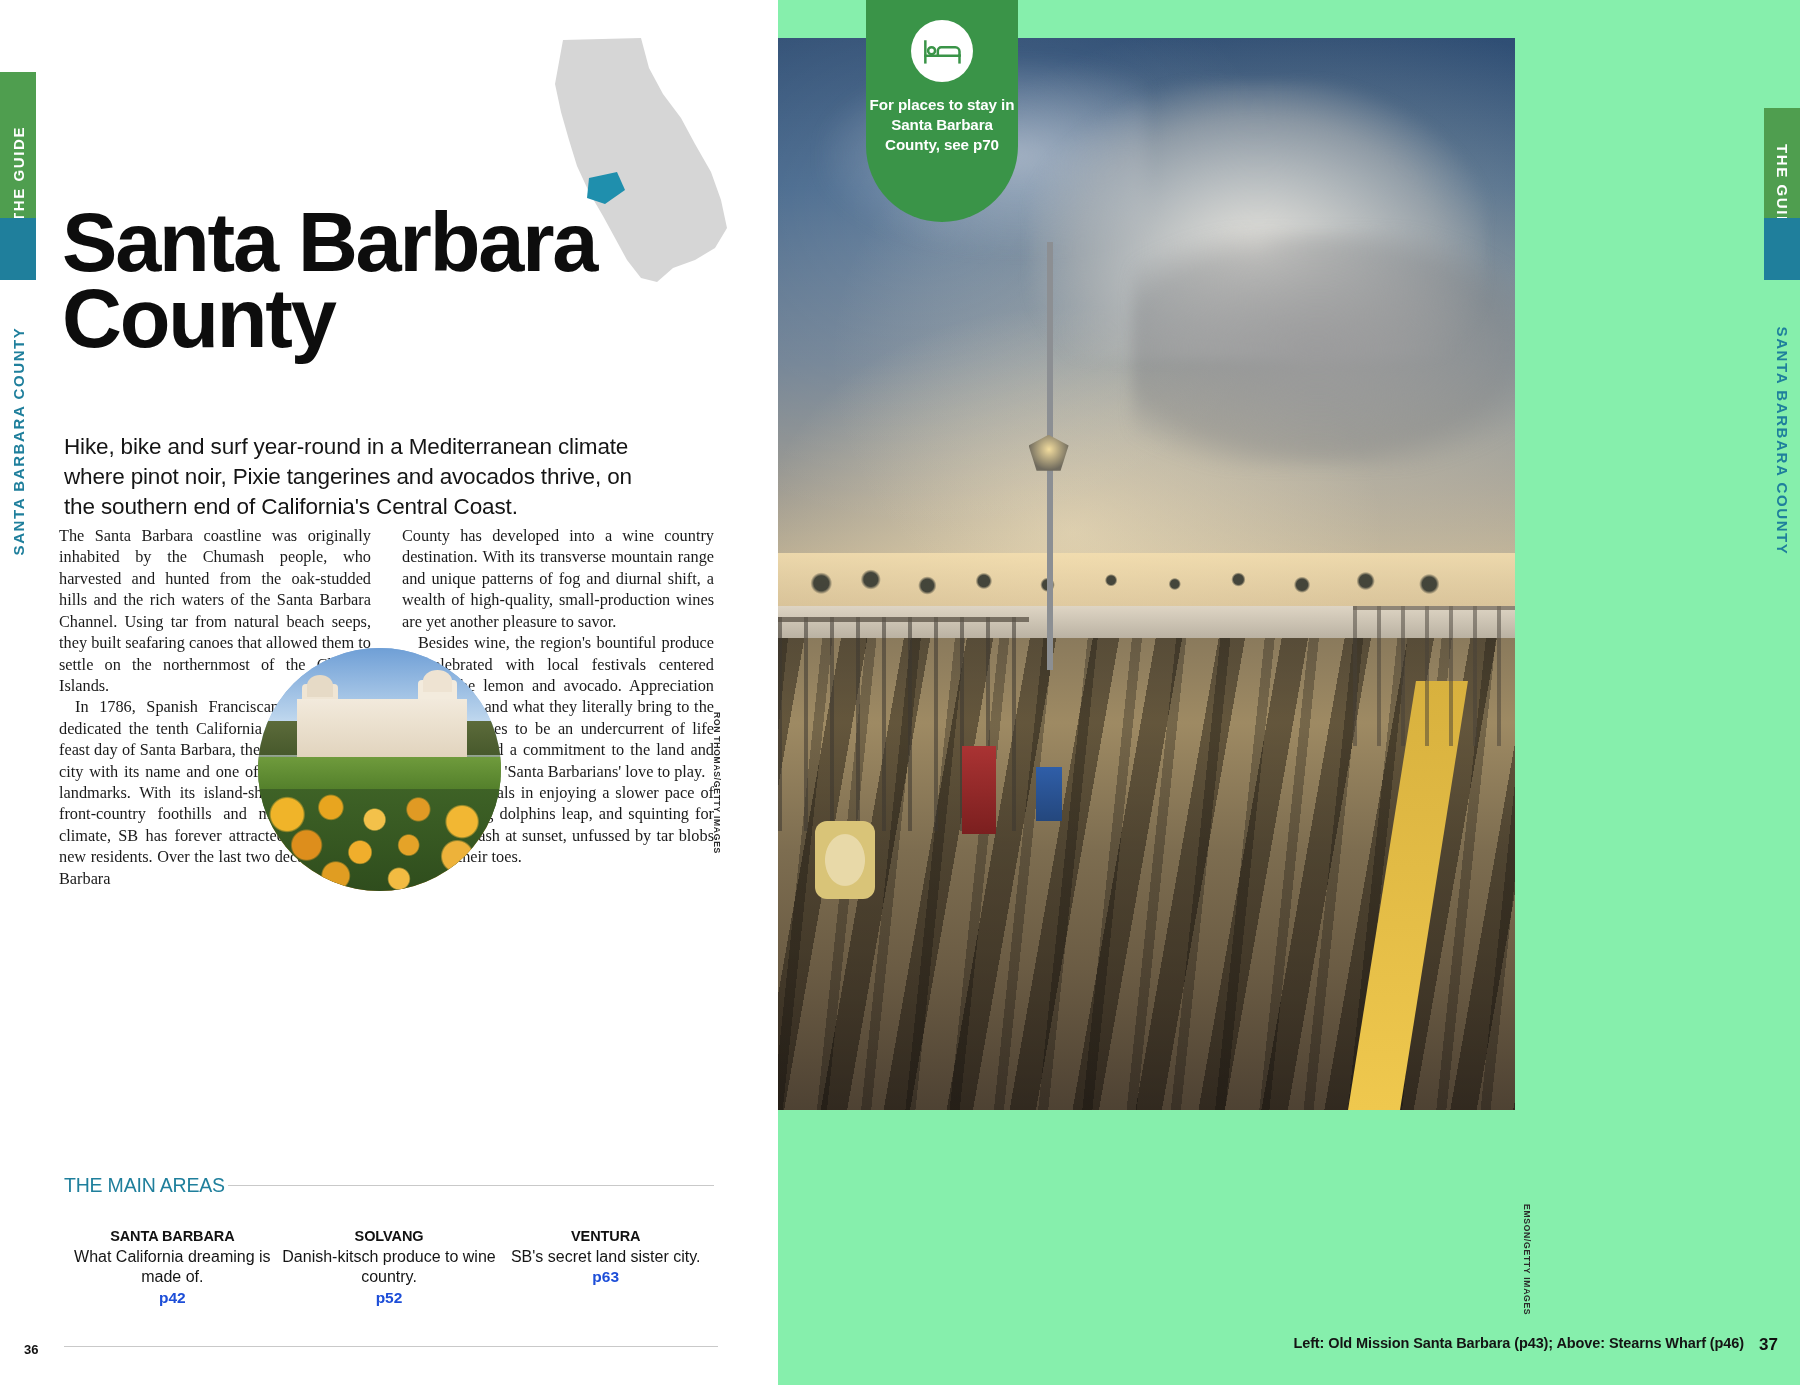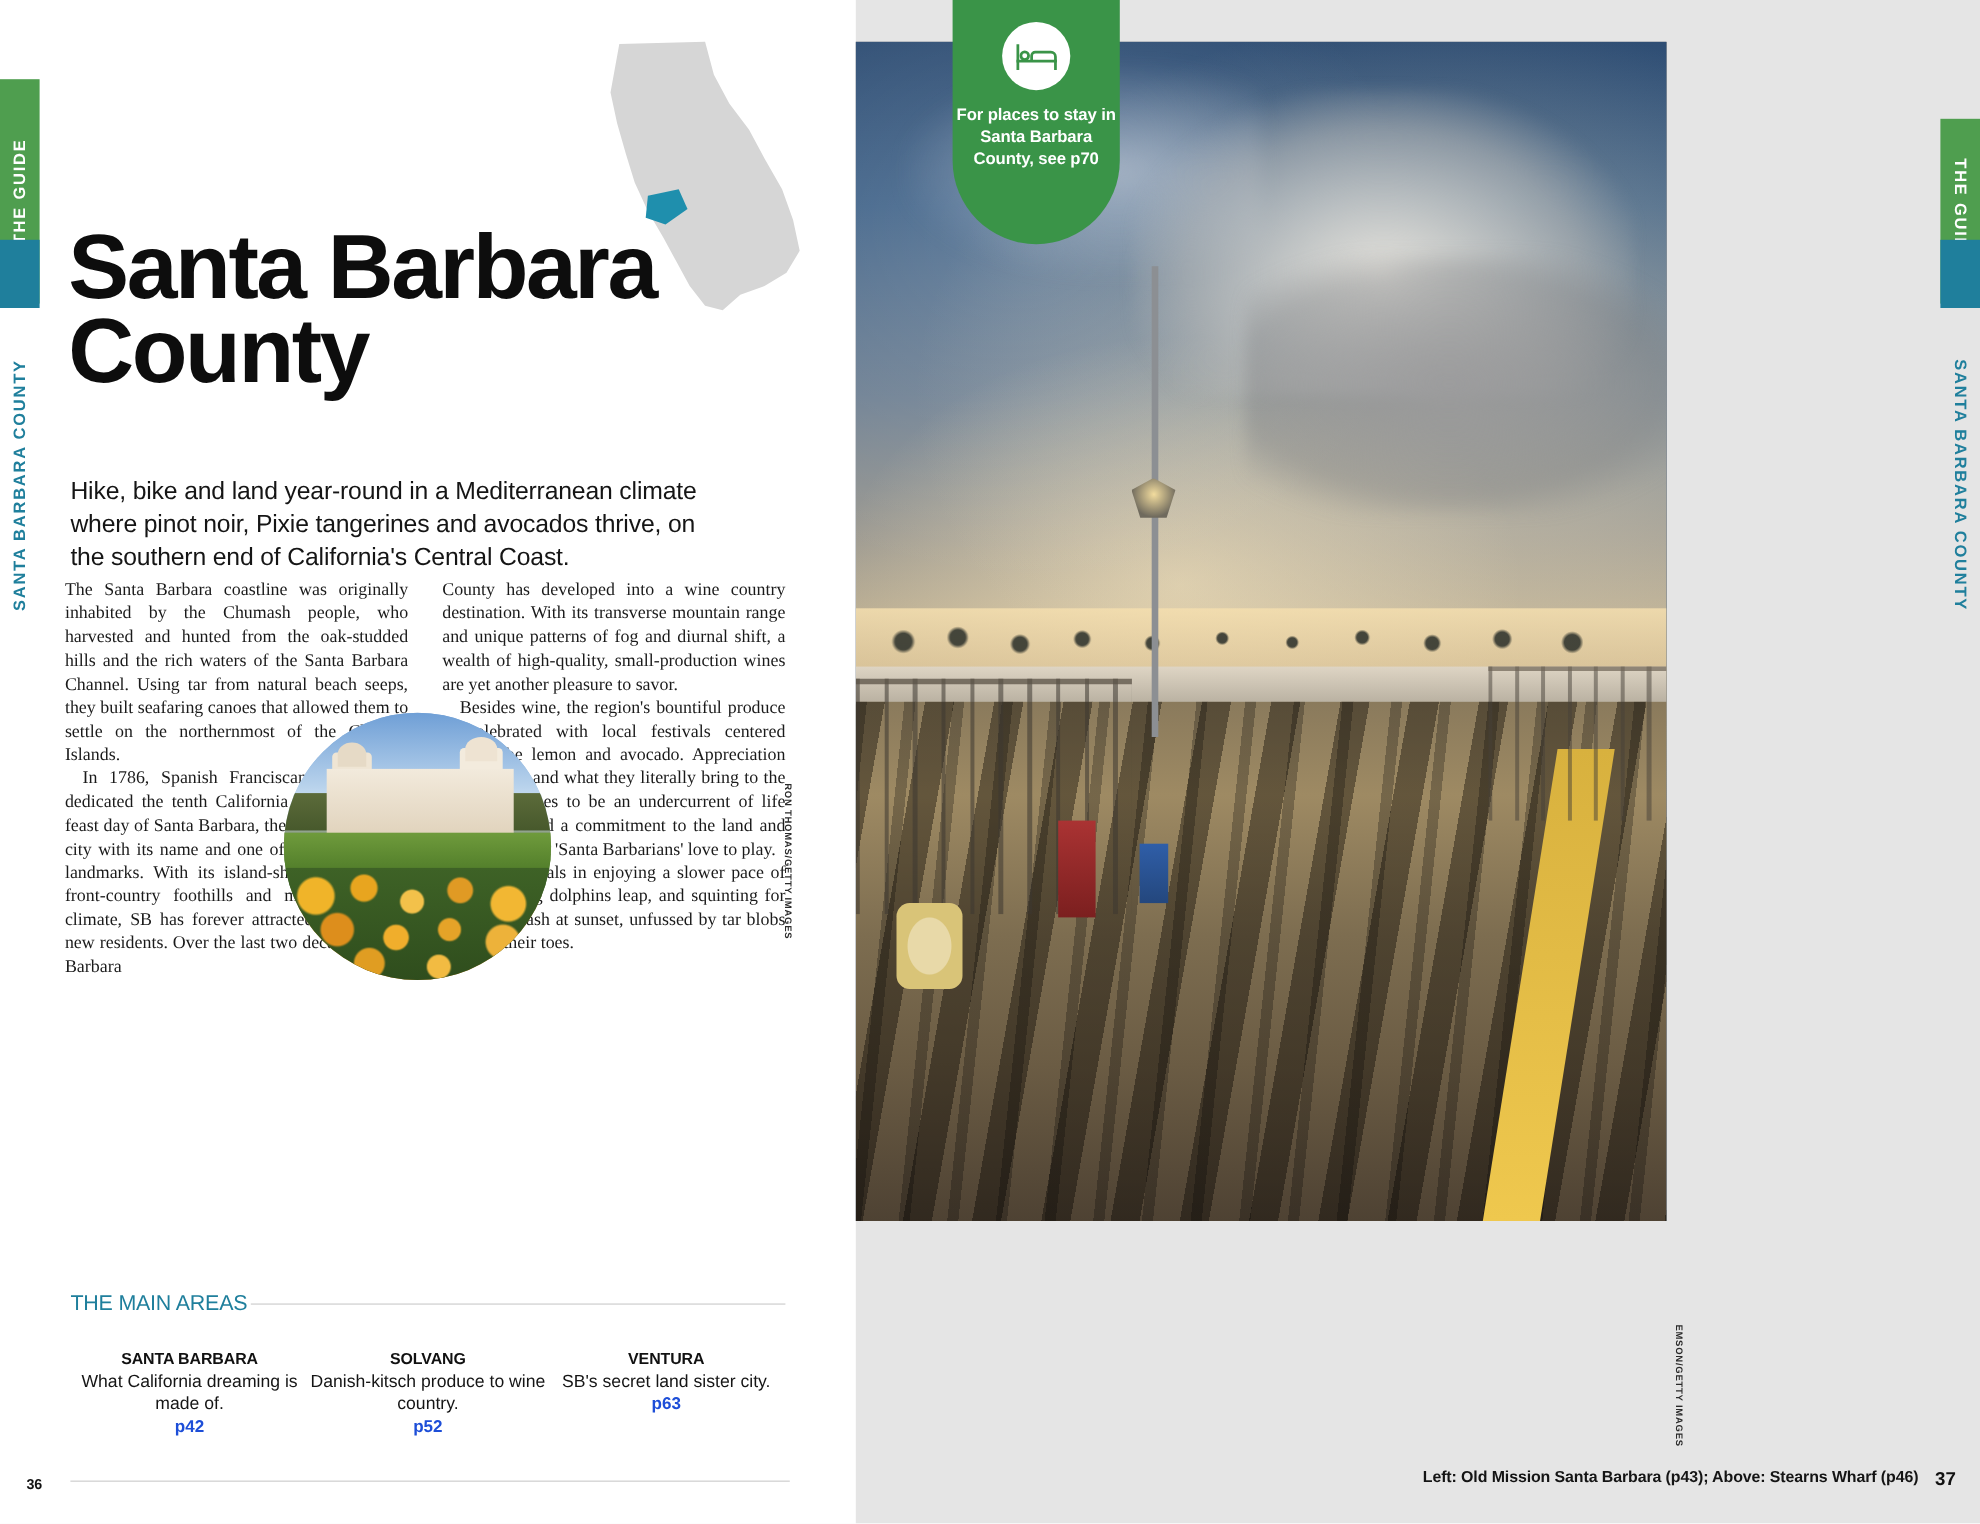--- a/index.html
+++ b/index.html
@@ -119,21 +119,21 @@
   }
   .main-areas-rule { position: absolute; left: 228px; right: 64px; top: 1185px; height: 1px; background: #c9c9c9; }
 
   .areas { position: absolute; left: 64px; top: 1228px; width: 650px; display: flex; }
   .area { flex: 1; text-align: center; }
   .area .name { font-size: 14.5px; font-weight: bold; color: #111; letter-spacing: -0.1px; }
   .area .desc { font-size: 16px; color: #151515; line-height: 1.28; margin-top: 3px; }
   .area .pg { font-size: 15.5px; font-weight: bold; color: #1d4ed8; margin-top: 1px; }
 
   
-  .page-right { position: relative; flex: 1 1 auto; height: 1385px; background: #e5e5e5; }
+  .page-right { position: relative; flex: 1 1 auto; height: 1385px; background: #86efac; }
 
   .photo-main {
     position: absolute; left: 0px; top: 38px; width: 737px; height: 1072px;
     overflow: hidden; background: #2b3a4a;
   }
   .ph-sky {
     position: absolute; inset: 0;
     background:
       radial-gradient(ellipse 70% 40% at 22% 18%, rgba(255,255,255,0.16), transparent 70%),
       radial-gradient(ellipse 90% 45% at 72% 30%, rgba(226,214,186,0.55), transparent 72%),
@@ -274,21 +274,21 @@
         <path d="M44 146 L72 140 L80 158 L60 172 L42 166 Z" fill="#1f8fad"></path>
       </svg>
     </div>
 
     <h1 class="title">
       <span>Santa Barbara</span><br>
       <span>County</span>
     </h1>
 
 
-    <div class="standfirst">Hike, bike and land year-round in a Mediterranean climate where pinot noir, Pixie tangerines and avocados thrive, on the southern end of California's Central Coast.</div>
+    <div class="standfirst">Hike, bike and surf year-round in a Mediterranean climate where pinot noir, Pixie tangerines and avocados thrive, on the southern end of California's Central Coast.</div>
 
     <div class="cols">
       <div class="col col-1">
         <div class="shape-left" style="float:right; width:0; height:120px;"></div>
         <p>The Santa Barbara coastline was originally inhabited by the Chumash people, who harvested and hunted from the oak-studded hills and the rich waters of the Santa Barbara Channel. Using tar from natural beach seeps, they built seafaring canoes that allowed them to settle on the northernmost of the Channel Islands.</p>
         <p>In 1786, Spanish Franciscan missionaries dedicated the tenth California mission on the feast day of Santa Barbara, thereby blessing the city with its name and one of its most famous landmarks. With its island-sheltered beaches, front-country foothills and mild year-round climate, SB has forever attracted visitors and new residents. Over the last two decades, Santa Barbara</p>
       </div>
       <div class="col col-2">
         <p>County has developed into a wine country destination. With its transverse mountain range and unique patterns of fog and diurnal shift, a wealth of high-quality, small-production wines are yet another pleasure to savor.</p>
         <p>Besides wine, the region's bountiful produce is celebrated with local festivals centered around the lemon and avocado. Appreciation for farmers, and what they literally bring to the table, continues to be an undercurrent of life here. That, and a commitment to the land and ocean in which 'Santa Barbarians' love to play.</p>

